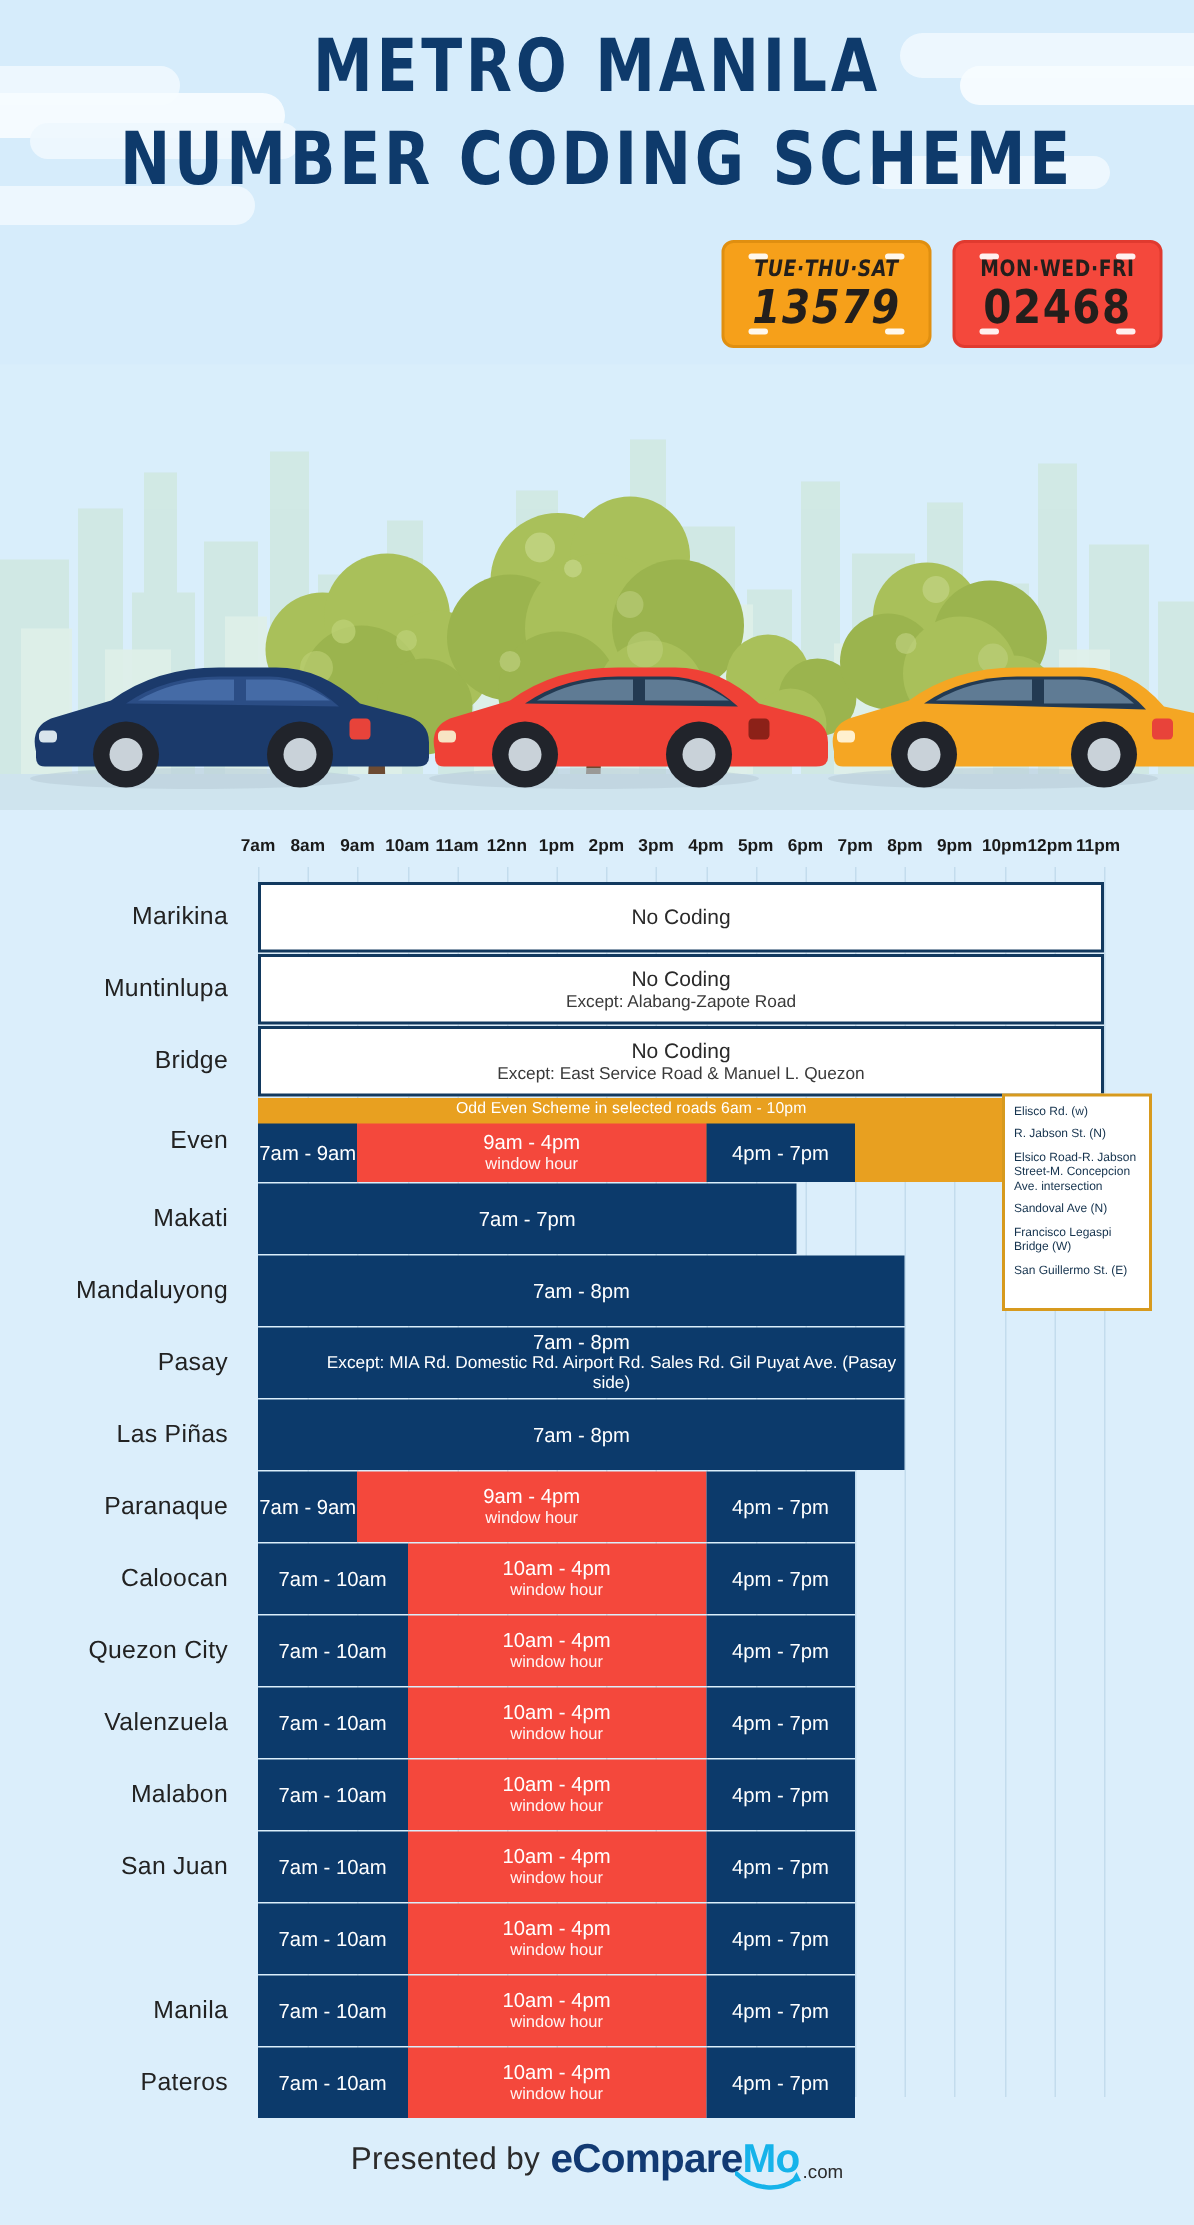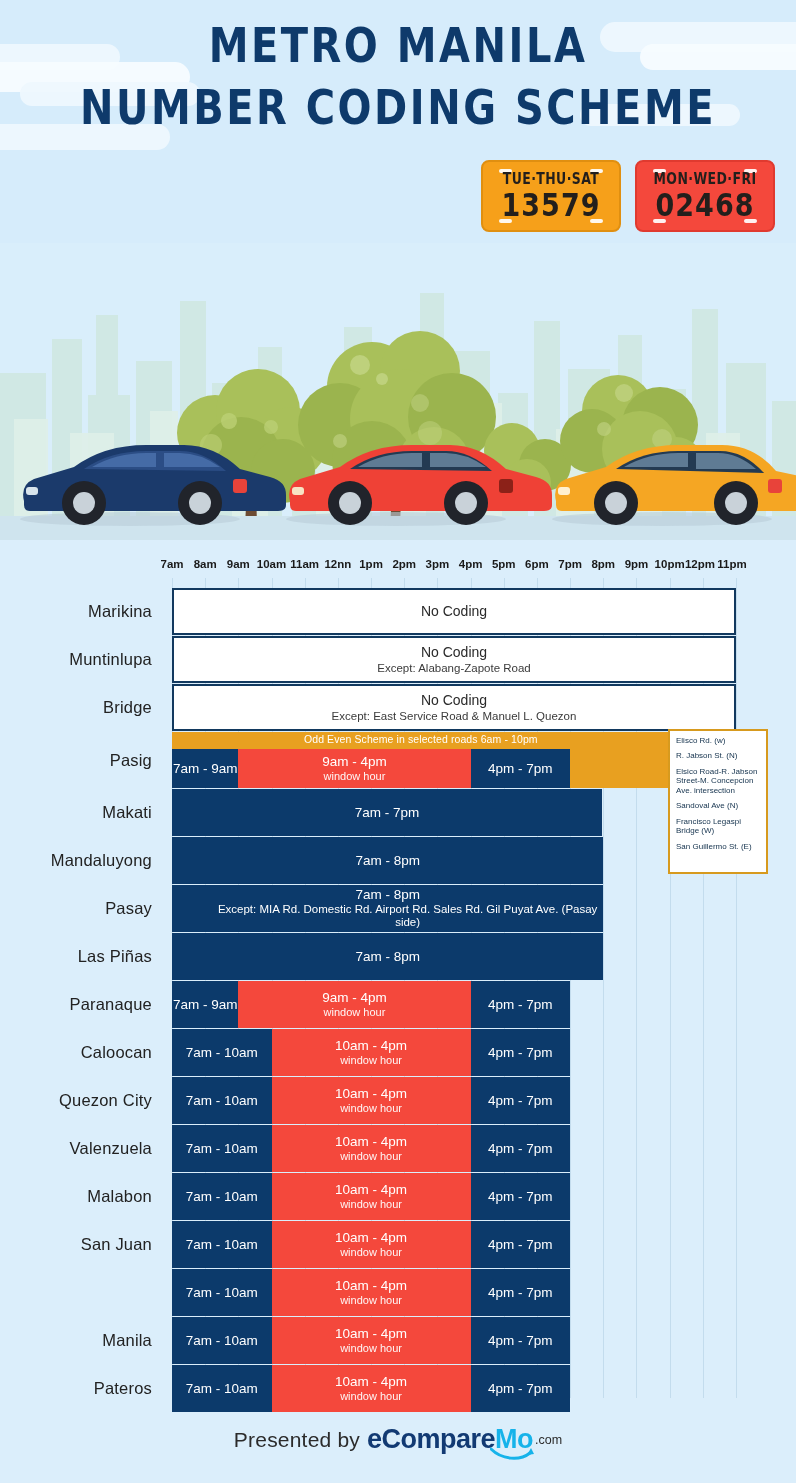--- a/index.html
+++ b/index.html
@@ -79,21 +79,21 @@
     display: flex; gap: 14px;
   }
   .plate {
     position: relative;
     width: 140px; height: 72px;
     border-radius: 8px;
     display: flex; flex-direction: column;
     align-items: center; justify-content: center;
     color: #231f1c;
   }
-  .plate.odd  { background: #f6a01a; border: 2px solid #e08f10; }
+  .plate.odd  { background: #f6a01a; border: 2px solid #e08f10; font-style: italic; }
   .plate.even { background: #f4483c; border: 2px solid #e03a2f; }
   .plate .pdays {
     font-family: "DejaVu Sans", sans-serif;
     font-weight: bold; font-size: 12.5px; letter-spacing: .4px;
     transform: scaleY(1.2); margin-bottom: 4px;
   }
   .plate .pnum {
     font-family: "DejaVu Sans", sans-serif;
     font-weight: bold; font-size: 27px; letter-spacing: 1px;
     transform: scaleY(1.15);
@@ -195,21 +195,21 @@
     margin-bottom: 5.5px;
   }
 
   
   .footer {
     position: absolute; left: 0; top: 1424px; width: 796px;
     display: flex; align-items: center; justify-content: center;
     gap: 7px;
   }
   .footer .pres { font-size: 21px; color: #2b2b2b; letter-spacing: .2px; text-align: center; }
-  .brand { display: flex; align-items: center; position: relative; }
+  .brand { display: flex; align-items: flex-end; position: relative; }
   .brand .e { font-size: 27px; font-weight: bold; color: #123a73; letter-spacing: -.5px; }
   .brand .mo { font-size: 27px; font-weight: bold; color: #16b3ea; letter-spacing: -.5px; }
   .brand .com { font-size: 12.5px; color: #2b2b2b; margin-left: 2px; }
   .brand .swoosh { position: absolute; right: 26px; bottom: -7px; }
 </style>
 </head>
 <body>
 
 <div id="page">
 
@@ -438,21 +438,21 @@
           </div>
         </div>
         <div class="row">
           <div class="city">Bridge</div>
           <div class="nocode" style="left: 172px; width: 564px;">
             <div>No Coding</div>
             <div class="sub2">Except: East Service Road &amp; Manuel L. Quezon</div>
           </div>
         </div>
         <div class="row pasig">
-          <div class="city">Pasig</div>
+          <div class="city">Even</div>
           <div class="oddeven" style="left: 172px; width: 497.647px;">
             <div class="oe-label">Odd Even Scheme in selected roads 6am - 10pm</div>
           </div>
           <div class="bar navy" style="left: 172px; width: 66.3529px;">
             <div>7am - 9am</div>
           </div>
           <div class="bar red" style="left: 238.353px; width: 232.235px;">
             <div>9am - 4pm</div>
             <div class="sub">window hour</div>
           </div>
@@ -463,21 +463,21 @@
             <li>Elisco Rd. (w)</li>
             <li>R. Jabson St. (N)</li>
             <li>Elsico Road-R. Jabson Street-M. Concepcion Ave. intersection</li>
             <li>Sandoval Ave (N)</li>
             <li>Francisco Legaspi Bridge (W)</li>
             <li>San Guillermo St. (E)</li>
           </ul>
         </div>
         <div class="row">
           <div class="city">Makati</div>
-          <div class="bar navy" style="left: 172px; width: 430px;">
+          <div class="bar navy" style="left: 172px; width: 359px;">
             <div>7am - 7pm</div>
           </div>
         </div>
         <div class="row">
           <div class="city">Mandaluyong</div>
           <div class="bar navy" style="left: 172px; width: 431.294px;">
             <div>7am - 8pm</div>
           </div>
         </div>
         <div class="row">

